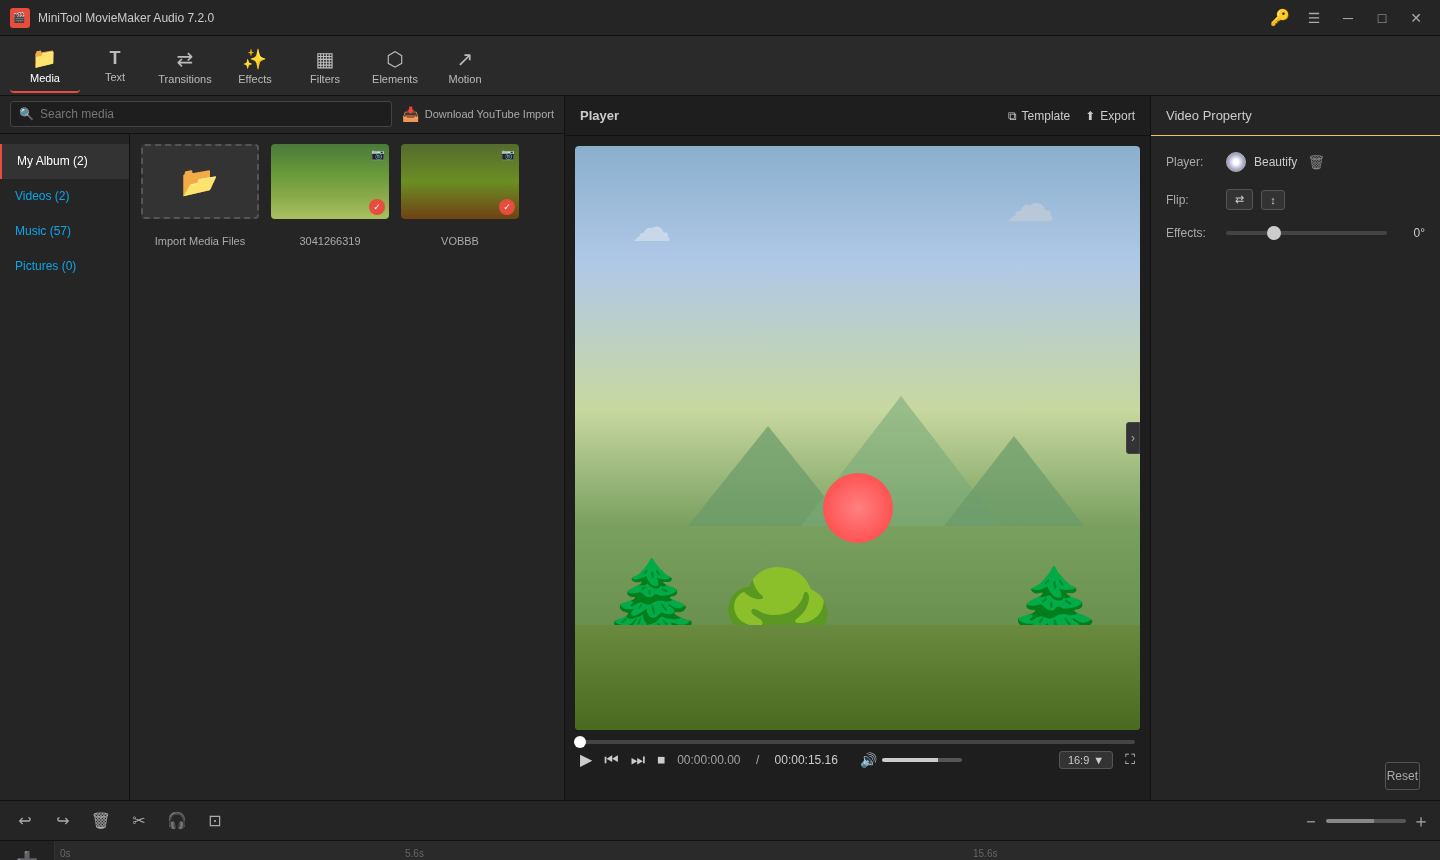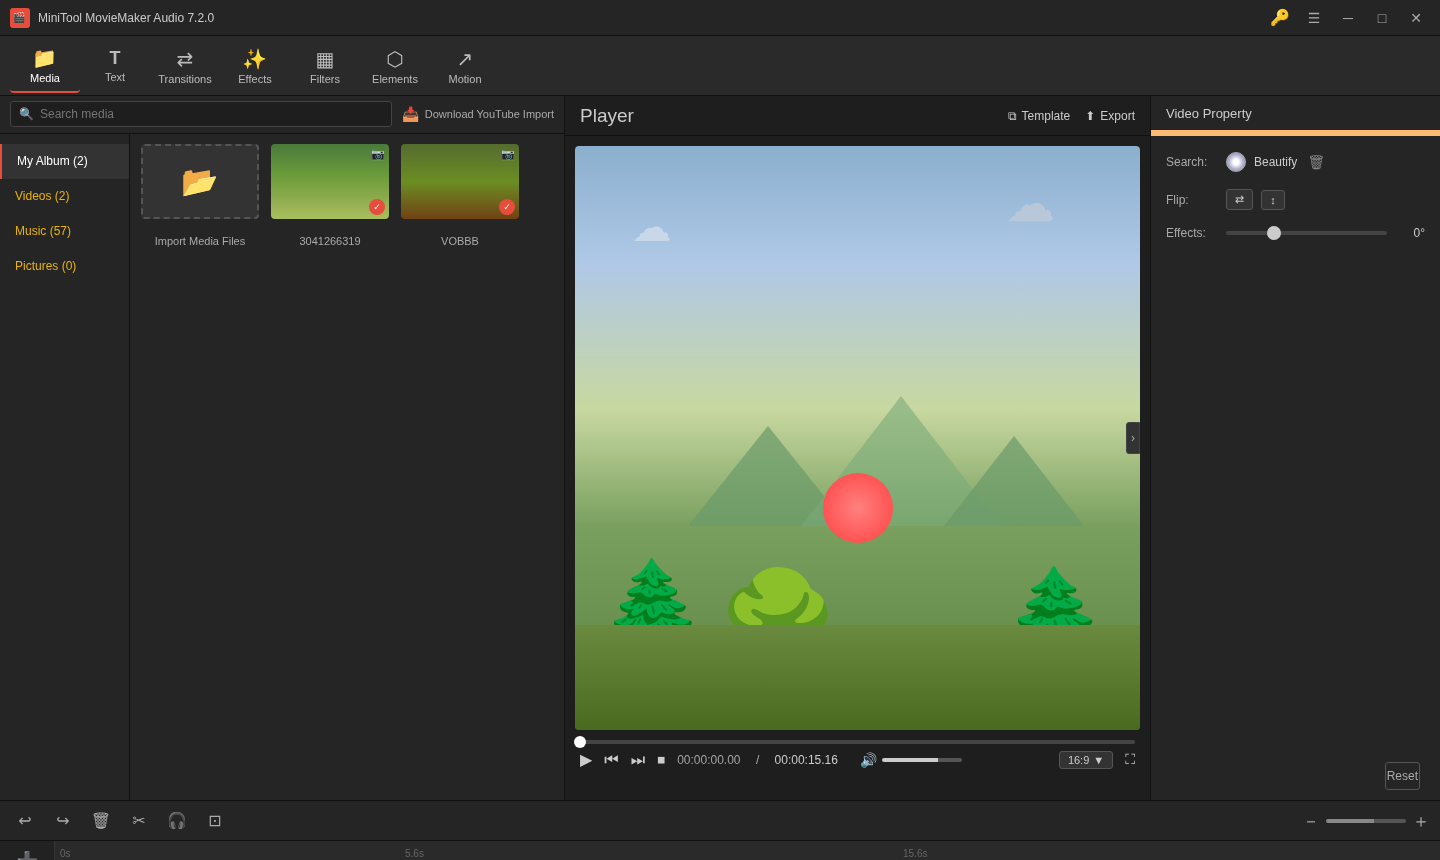--- a/index.html
+++ b/index.html
@@ -23,54 +23,54 @@
     #main { display: flex; height: calc(860px - 36px - 60px - 60px); }
 
     
     #left-panel { width: 565px; background: #252525; border-right: 1px solid #111; display: flex; flex-direction: column; }
     #left-panel .panel-header { height: 40px; border-bottom: 1px solid #111; display: flex; align-items: center; padding: 0 10px; gap: 10px; }
     #search-bar { flex: 1; background: #1e1e1e; border: 1px solid #444; border-radius: 3px; height: 26px; display: flex; align-items: center; padding: 0 8px; gap: 6px; color: #888; }
     #search-bar input { background: transparent; border: none; outline: none; color: #ccc; font-size: 12px; flex: 1; }
     #download-btn { display: flex; align-items: center; gap: 5px; color: #aaa; cursor: pointer; font-size: 11px; white-space: nowrap; }
     #left-panel .sidebar { display: flex; height: 100%; }
     #sidebar-nav { width: 130px; border-right: 1px solid #111; padding-top: 10px; }
-    #sidebar-nav .nav-item { height: 35px; display: flex; align-items: center; padding: 0 15px; cursor: pointer; color: #eab308; font-size: 12px; }
+    #sidebar-nav .nav-item { height: 35px; display: flex; align-items: center; padding: 0 15px; cursor: pointer; color: #0ea5e9; font-size: 12px; }
     #sidebar-nav .nav-item.active { background: #333; color: #fff; border-left: 2px solid #e74c3c; }
     #media-grid { flex: 1; padding: 10px; display: flex; flex-wrap: wrap; gap: 10px; align-content: flex-start; overflow-y: auto; }
     .media-card { width: 120px; display: flex; flex-direction: column; align-items: center; cursor: pointer; }
     .media-thumb { width: 118px; height: 75px; background: #333; border-radius: 4px; border: 2px dashed #555; display: flex; align-items: center; justify-content: center; position: relative; overflow: hidden; }
     .media-thumb.has-image { border: none; }
     .media-thumb .check-badge { position: absolute; bottom: 4px; right: 4px; background: #e74c3c; width: 16px; height: 16px; border-radius: 50%; display: flex; align-items: center; justify-content: center; color: white; font-size: 9px; }
     .media-thumb .cam-icon { position: absolute; top: 4px; right: 4px; color: #ddd; font-size: 11px; }
     .media-label { font-size: 11px; color: #aaa; margin-top: 16px; text-align: center; }
 
     
     #player-panel { flex: 1; background: #1e1e1e; display: flex; flex-direction: column; }
     #player-header { height: 40px; border-bottom: 1px solid #111; display: flex; align-items: center; padding: 0 15px; }
-    #player-header .player-title { color: #ccc; font-size: 19px; font-weight: 400; }
+    #player-header .player-title { color: #ccc; font-size: 13px; font-weight: 700; }
     #player-header .header-right { margin-left: auto; display: flex; align-items: center; gap: 15px; }
     #player-header .template-btn { display: flex; align-items: center; gap: 5px; color: #ccc; cursor: pointer; font-size: 12px; }
     #player-header .export-btn { display: flex; align-items: center; gap: 5px; color: #ccc; cursor: pointer; font-size: 12px; }
     #video-preview { flex: 1; display: flex; align-items: center; justify-content: center; background: #000; position: relative; margin: 10px; border-radius: 4px; overflow: hidden; }
     #player-controls { height: 60px; padding: 0 15px; display: flex; flex-direction: column; gap: 6px; }
     #progress-bar { width: 100%; height: 4px; background: #444; border-radius: 2px; cursor: pointer; position: relative; }
     #progress-fill { width: 0%; height: 100%; background: #e74c3c; border-radius: 2px; }
     #progress-thumb { position: absolute; left: 0%; top: -4px; width: 12px; height: 12px; background: white; border-radius: 50%; transform: translateX(-50%); }
     #control-row { display: flex; align-items: center; gap: 12px; }
     .ctrl-btn { background: transparent; border: none; color: #ccc; cursor: pointer; font-size: 16px; display: flex; align-items: center; }
     #time-display { color: #a3a3a3; font-size: 12px; }
     #time-total { color: #ccc; font-size: 12px; }
     #volume-control { display: flex; align-items: center; gap: 5px; margin-left: 10px; }
     #volume-slider { width: 80px; height: 4px; background: linear-gradient(to right, #ccc 70%, #555 70%); border-radius: 2px; }
     #aspect-ratio { margin-left: auto; background: #333; border: 1px solid #555; border-radius: 3px; padding: 2px 8px; color: #ccc; font-size: 11px; display: flex; align-items: center; gap: 4px; }
     #fullscreen-btn { color: #ccc; font-size: 14px; cursor: pointer; }
 
     
     #right-panel { width: 290px; background: #252525; border-left: 1px solid #111; display: flex; flex-direction: column; }
-    #right-panel .panel-title { height: 40px; border-bottom: 6px solid #fdba74; display: flex; align-items: center; padding: 0 15px; font-size: 13px; color: #ccc; font-weight: 500; }
+    #right-panel .panel-title { height: 40px; border-bottom: 1px solid #fdba74; display: flex; align-items: center; padding: 0 15px; font-size: 13px; color: #ccc; font-weight: 500; }
     #right-panel .tabs { display: flex; border-bottom: 1px solid #111; }
     .prop-tab { flex: 1; height: 36px; display: flex; align-items: center; justify-content: center; cursor: pointer; font-size: 12px; color: #aaa; background: #2a2a2a; border-bottom: 2px solid transparent; }
     .prop-tab.active { color: #fff; background: #333; border-bottom: 2px solid #e74c3c; }
     #prop-content { padding: 15px; flex: 1; }
     .prop-row { display: flex; align-items: center; margin-bottom: 16px; }
     .prop-label { width: 60px; color: #aaa; font-size: 12px; }
     .prop-value { flex: 1; display: flex; align-items: center; gap: 8px; }
     .filter-name { color: #ccc; font-size: 12px; }
     .filter-icon { width: 20px; height: 20px; background: radial-gradient(circle, #fff 30%, transparent 70%); border-radius: 50%; border: 1px solid #aaa; }
     .delete-btn { width: 22px; height: 22px; background: transparent; border: none; color: #888; cursor: pointer; font-size: 14px; }
@@ -267,21 +267,21 @@
         <span id="fullscreen-btn">⛶</span>
       </div>
     </div>
   </div>
 
   <div id="right-panel">
     <div class="panel-title">Video Property</div>
     <div id="prop-content">
 
       <div class="prop-row">
-        <span class="prop-label">Search:</span>
+        <span class="prop-label">Player:</span>
         <div class="prop-value">
           <div class="filter-icon" style="width:20px;height:20px;background:radial-gradient(circle,#fff 20%,#aac 60%,#88a 100%);border-radius:50%;border:1px solid #aaa;"></div>
           <span class="filter-name">Beautify</span>
           <button class="delete-btn">🗑</button>
         </div>
       </div>
 
       <div class="prop-row">
         <span class="prop-label">Flip:</span>
         <div class="prop-value">
@@ -331,18 +331,18 @@
         <span style="font-size:18px;cursor:pointer;">➕</span>
       </div>
 
     </div>
 
     <div id="timeline-content">
 
       <div id="timeline-ruler">
         <span class="ruler-mark" style="left:5px;">0s</span>
         <span class="ruler-mark" style="left:350px;">5.6s</span>
-        <span class="ruler-mark" style="left:848px;">15.6s</span>
+        <span class="ruler-mark" style="left:918px;">15.6s</span>
       </div>
 
     </div>
   </div>
 </div>
 
 </body></html>

